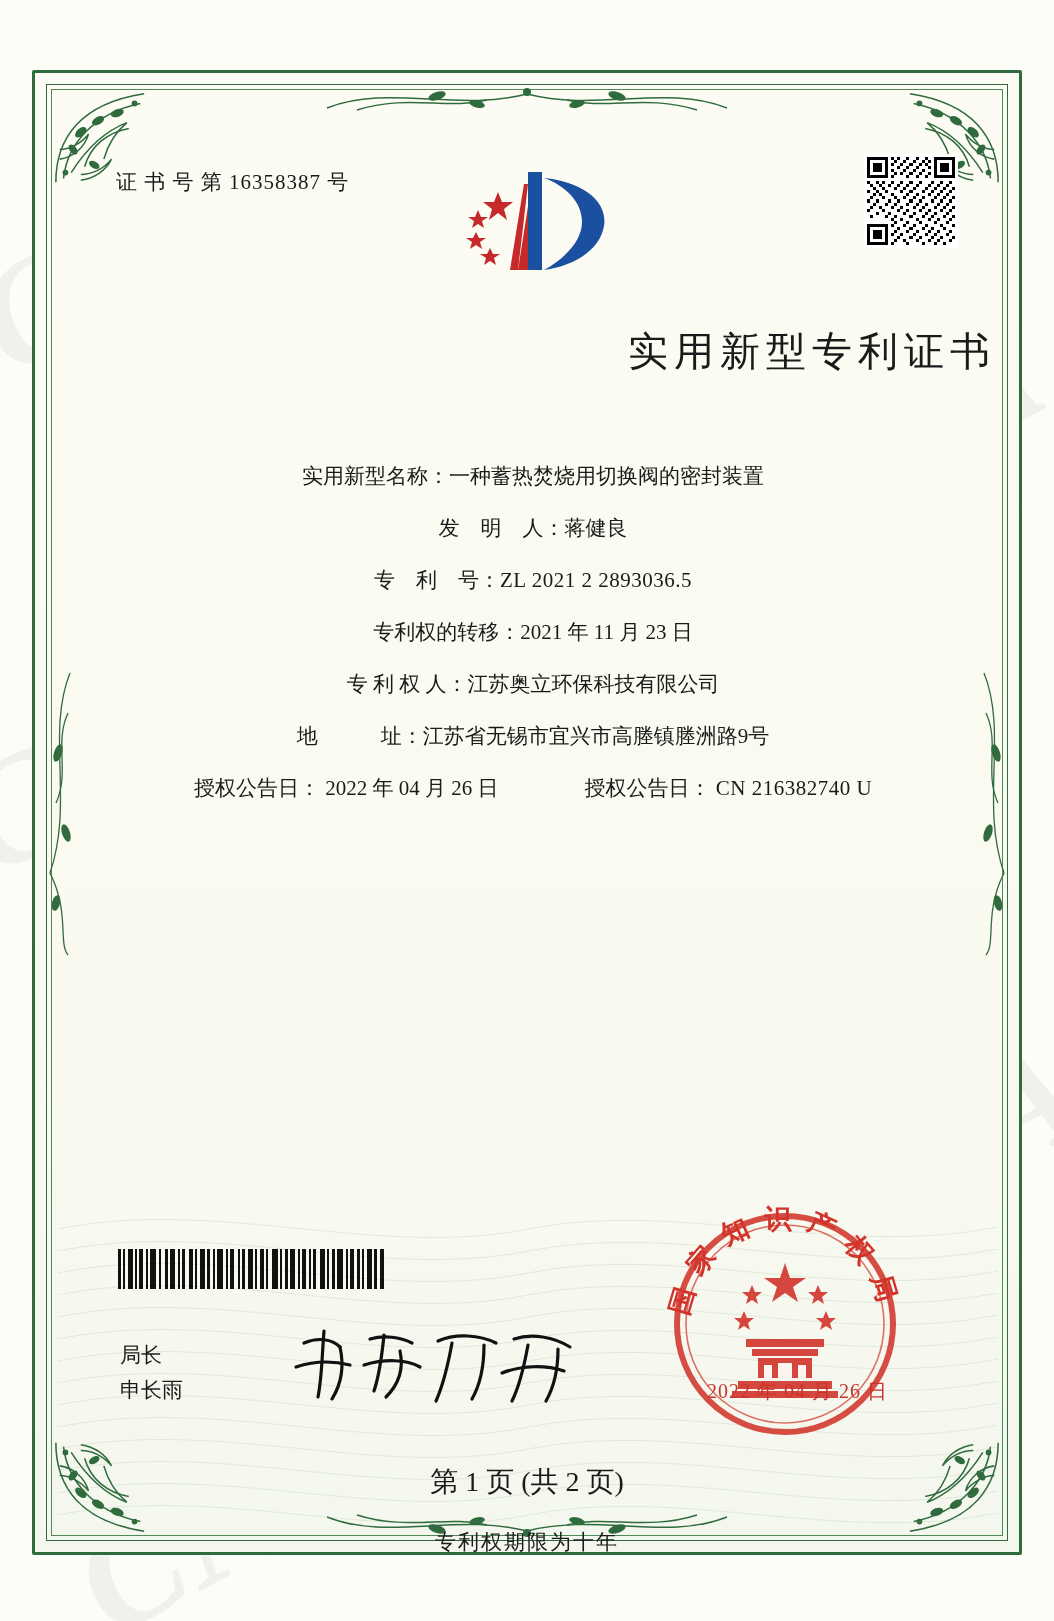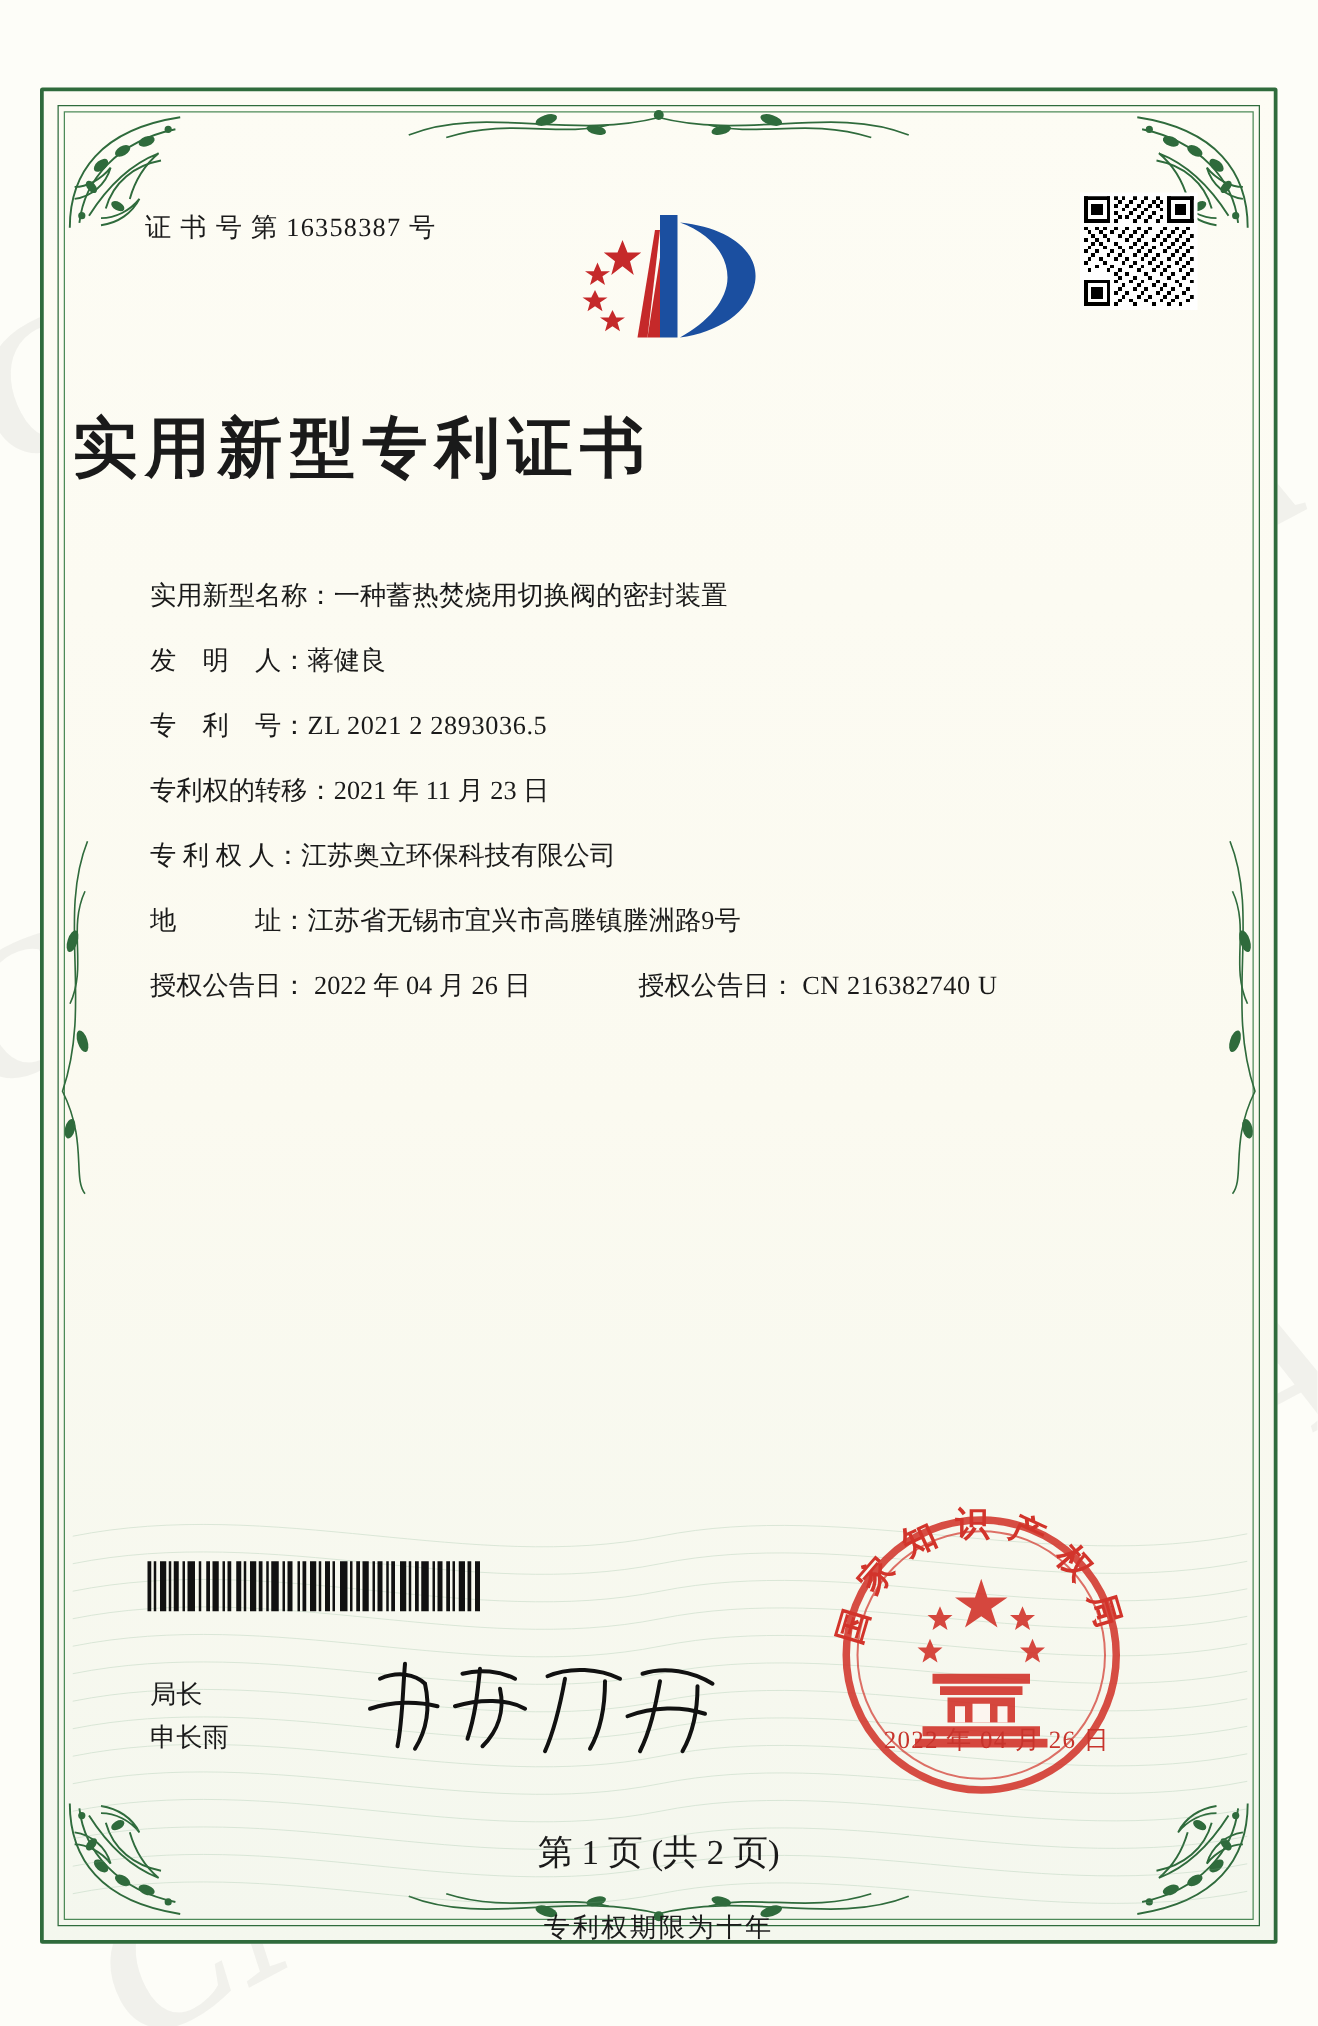--- a/index.html
+++ b/index.html
@@ -131,40 +131,41 @@
     top: 70px;
     transform: translateX(-50%);
     width: 190px;
     height: 120px;
   }
 
   .title {
     position: absolute;
     left: 0; right: 0;
     top: 228px;
-    text-align: left;
-    font-size: 52px;
-    font-weight: bold;
+    text-align: right;
+    font-size: 40px;
+    font-weight: normal;
     letter-spacing: 6px;
     font-family: "DejaVu Serif", "Liberation Serif", serif;
   }
 
   .fields {
     position: absolute;
     left: 62px;
     right: 50px;
     top: 370px;
     font-size: 21px;
     line-height: 1;
   }
   .field-row {
     display: flex;
     align-items: baseline;
     margin-bottom: 31px;
     white-space: nowrap;
+    justify-content: center;
   }
   .f-label {
     display: inline-block;
     font-size: 21px;
   }
   .f-value {
     font-size: 21px;
   }
   .f-value.mono { font-family: "Liberation Serif", serif; letter-spacing: 0.5px; }
 

